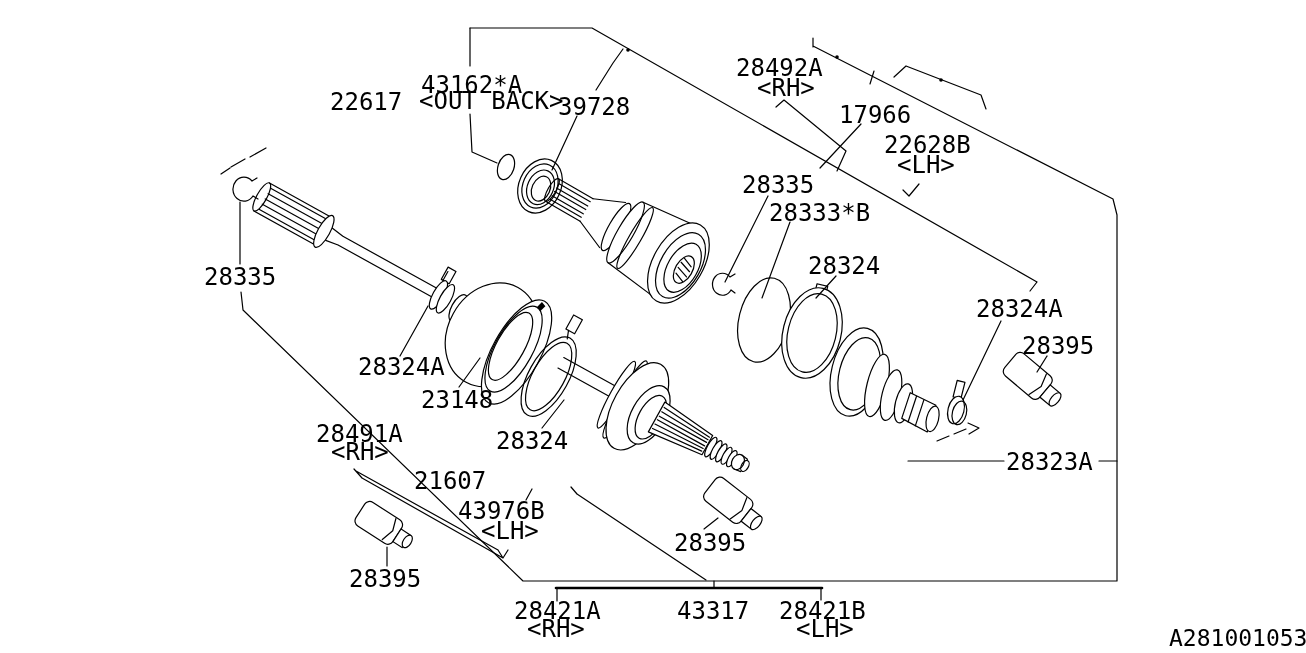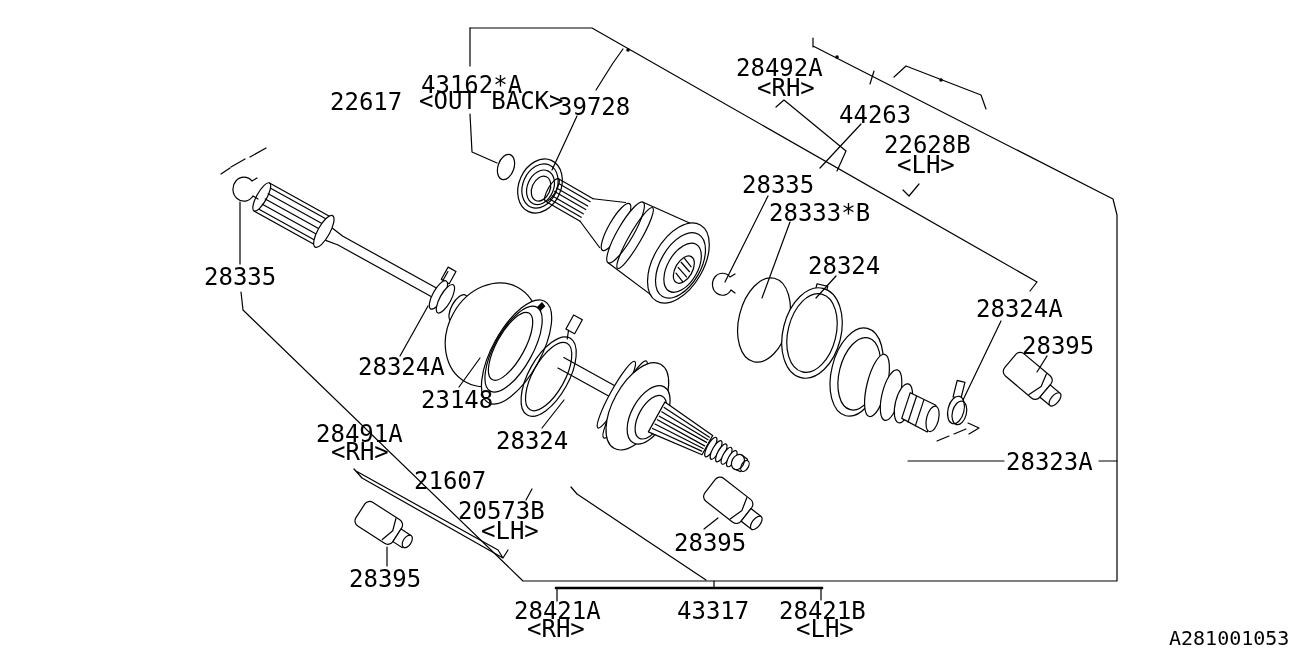--- a/index.html
+++ b/index.html
@@ -10,21 +10,21 @@
   .stage svg{position:absolute;left:0;top:0;}
   .stage svg *{stroke:#000;fill:none;stroke-width:1.2;stroke-linecap:round;stroke-linejoin:round;}
   .stage svg .w{fill:#fff;}
   .stage svg .dot{fill:#000;stroke:none;}
   .stage svg .thick{stroke-width:2.6;}
   .lbl{
     position:absolute;color:#000;font-size:24px;line-height:24px;white-space:pre;
     letter-spacing:0px;
   }
   .code{
-    position:absolute;color:#000;font-size:20px;line-height:22px;white-space:pre;
+    position:absolute;color:#000;font-size:23px;line-height:22px;white-space:pre;
   }
 </style>
 </head>
 <body>
 
 <div class="stage">
 
 <svg width="1306" height="653" viewBox="0 0 1306 653">
 
   <g>
@@ -180,37 +180,37 @@
     <path class="thick" d="M556,588 H822"></path>
   </g>
 </svg>
 
 <div class="lbl" style="left:330px;top:90px">22617</div>
 <div class="lbl" style="left:421px;top:73px">43162*A</div>
 <div class="lbl" style="left:419px;top:89px">&lt;OUT BACK&gt;</div>
 <div class="lbl" style="left:558px;top:95px">39728</div>
 <div class="lbl" style="left:736px;top:56px">28492A</div>
 <div class="lbl" style="left:757px;top:76px">&lt;RH&gt;</div>
-<div class="lbl" style="left:839px;top:103px">44263</div>
+<div class="lbl" style="left:839px;top:103px">17966</div>
 <div class="lbl" style="left:884px;top:133px">22628B</div>
 <div class="lbl" style="left:897px;top:153px">&lt;LH&gt;</div>
 <div class="lbl" style="left:742px;top:173px">28335</div>
 <div class="lbl" style="left:769px;top:201px">28333*B</div>
 <div class="lbl" style="left:808px;top:254px">28324</div>
 <div class="lbl" style="left:976px;top:297px">28324A</div>
 <div class="lbl" style="left:1022px;top:334px">28395</div>
 <div class="lbl" style="left:1006px;top:450px">28323A</div>
 <div class="lbl" style="left:204px;top:265px">28335</div>
 <div class="lbl" style="left:358px;top:355px">28324A</div>
 <div class="lbl" style="left:421px;top:388px">23148</div>
 <div class="lbl" style="left:496px;top:429px">28324</div>
 <div class="lbl" style="left:316px;top:422px">28491A</div>
 <div class="lbl" style="left:331px;top:440px">&lt;RH&gt;</div>
 <div class="lbl" style="left:414px;top:469px">21607</div>
-<div class="lbl" style="left:458px;top:499px">20573B</div>
+<div class="lbl" style="left:458px;top:499px">43976B</div>
 <div class="lbl" style="left:481px;top:519px">&lt;LH&gt;</div>
 <div class="lbl" style="left:349px;top:567px">28395</div>
 <div class="lbl" style="left:674px;top:531px">28395</div>
 <div class="lbl" style="left:514px;top:599px">28421A</div>
 <div class="lbl" style="left:527px;top:617px">&lt;RH&gt;</div>
 <div class="lbl" style="left:677px;top:599px">43317</div>
 <div class="lbl" style="left:779px;top:599px">28421B</div>
 <div class="lbl" style="left:796px;top:617px">&lt;LH&gt;</div>
 
 <div class="code" style="left:1169px;top:627px">A281001053</div>

